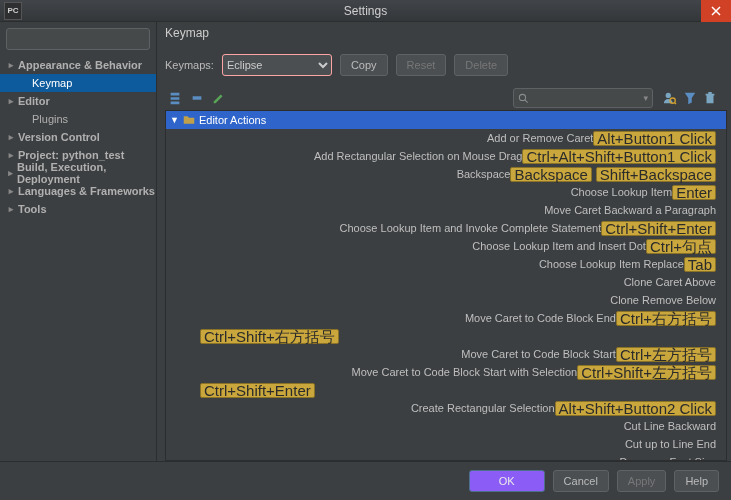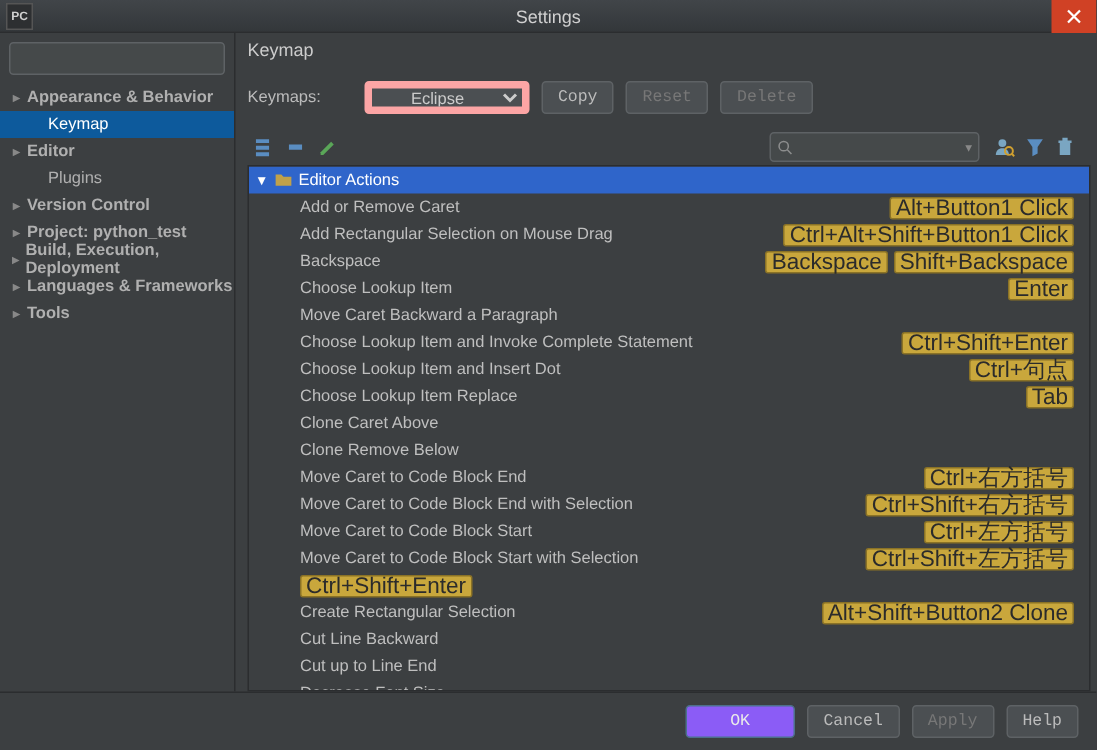--- a/index.html
+++ b/index.html
@@ -105,36 +105,35 @@
   }
   .crumb { font-size: 12px; color: #cccccc; height: 18px; }
   .row-keymaps {
     display: flex; align-items: center; gap: 8px;
     margin: 10px 0;
   }
   select.combo {
     height: 22px;
     background: #4b4f52;
     color: #ccc;
-    border: 5px solid #fca5a5;
+    border: 1px solid #fca5a5;
     border-radius: 3px;
-    padding: 0 22px;
+    padding: 0 0;
     width: 110px;
     font-size: 11px;
-    margin-left: 21px;
   }
   .btn {
     height: 22px;
     padding: 0 10px;
     background: #4b4f52;
     border: 1px solid #5e6265;
     border-radius: 3px;
     color: #bbb;
     font-size: 11px;
-    display: inline-flex; align-items: center; font-family: Liberation Mono, monospace;
+    display: inline-flex; align-items: center;
   }
   .btn.disabled { color: #777; }
   .toolbar-row {
     display: flex; align-items: center;
     height: 24px;
     padding-right: 12px;
   }
   .toolbar-row .tool {
     width: 20px; height: 20px;
     display: flex; align-items: center; justify-content: center;
@@ -182,21 +181,21 @@
     display: flex;
     height: 18px;
     padding-left: 34px;
     align-items: center;
     padding-right: 10px;
   }
   .action-row .name {
     flex: 1;
     color: #bfbfbf;
     white-space: nowrap;
-    overflow: hidden; text-overflow: ellipsis;
+    overflow: hidden; text-overflow: ellipsis; text-align: right;
   }
   .shortcuts { display: flex; gap: 4px; }
   .shortcut {
     background: #c9a73c;
     color: #2b2b2b;
     border: 1px solid #8a7226;
     font-size: 15px;
     padding: 0 3px;
     border-radius: 2px;
     line-height: 13px;
@@ -403,21 +402,20 @@
             <span class="name">Clone Remove Below</span>
             <span class="shortcuts"></span>
           </div>
           <div class="action-row">
             <span class="name">Move Caret to Code Block End</span>
             <span class="shortcuts">
               <span class="shortcut">Ctrl+右方括号</span>
             </span>
           </div>
           <div class="action-row">
-            <span class="name">Move Caret to Code Block End with Selection</span>
             <span class="shortcuts">
               <span class="shortcut">Ctrl+Shift+右方括号</span>
             </span>
           </div>
           <div class="action-row">
             <span class="name">Move Caret to Code Block Start</span>
             <span class="shortcuts">
               <span class="shortcut">Ctrl+左方括号</span>
             </span>
           </div>
@@ -428,21 +426,21 @@
             </span>
           </div>
           <div class="action-row">
             <span class="shortcuts">
               <span class="shortcut">Ctrl+Shift+Enter</span>
             </span>
           </div>
           <div class="action-row">
             <span class="name">Create Rectangular Selection</span>
             <span class="shortcuts">
-              <span class="shortcut">Alt+Shift+Button2 Clone</span>
+              <span class="shortcut">Alt+Shift+Button2 Click</span>
             </span>
           </div>
           <div class="action-row">
             <span class="name">Cut Line Backward</span>
             <span class="shortcuts"></span>
           </div>
           <div class="action-row">
             <span class="name">Cut up to Line End</span>
             <span class="shortcuts"></span>
           </div>

